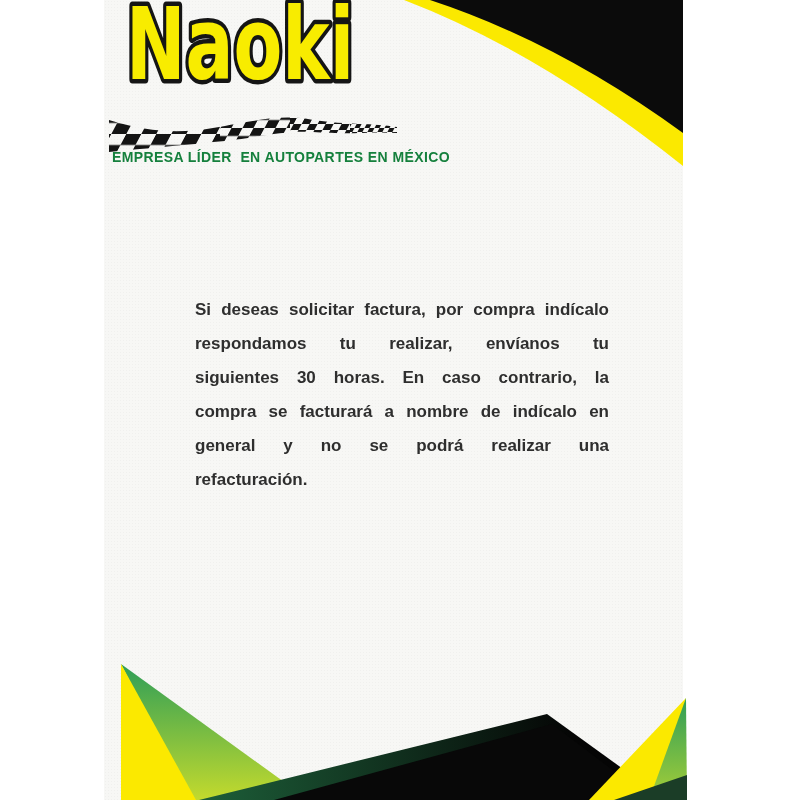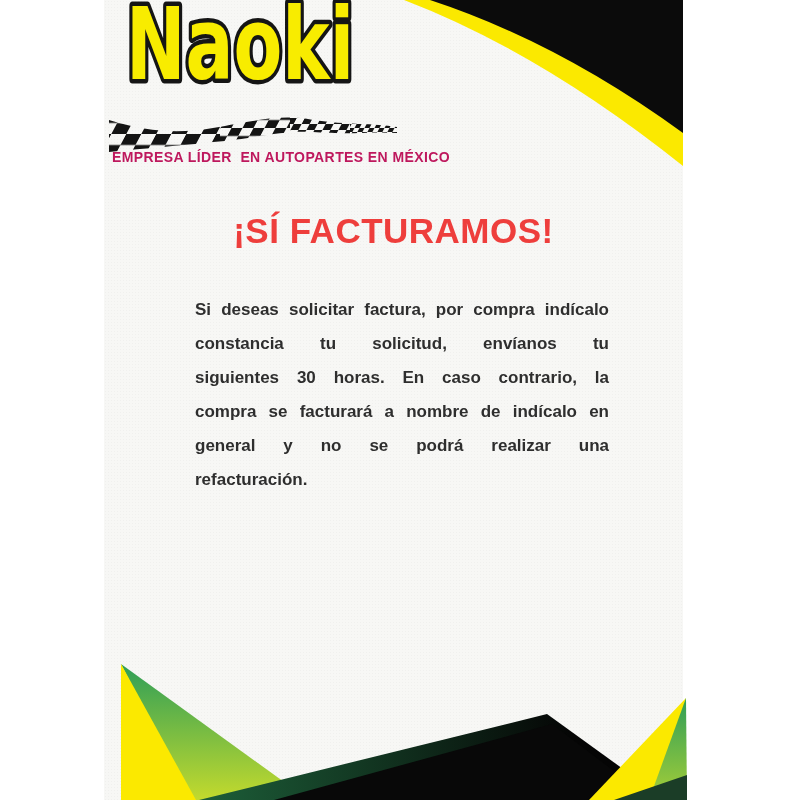--- a/index.html
+++ b/index.html
@@ -26,21 +26,21 @@
     position: absolute; left: 107px; top: 88px;
     font-size: 25px; font-weight: bold; letter-spacing: 2.5px;
     color: #2d2d2d; white-space: pre;
   }
 
   .flag-svg { position: absolute; left: 108px; top: 112px; }
 
   .brand-tagline {
     position: absolute; left: 112px; top: 149px;
     font-size: 14px; font-weight: bold; letter-spacing: 0.4px;
-    color: #be185d; white-space: pre;
+    color: #15803d; white-space: pre;
   }
 
   .heading {
     position: absolute; left: 104px; top: 211px; width: 579px;
     text-align: center; font-size: 35px; font-weight: bold;
     letter-spacing: 0.5px; color: #ee3e3c; white-space: pre;
   }
 
   .body-text {
     position: absolute; left: 195px; top: 293px; width: 414px;
@@ -117,24 +117,23 @@
     <g clip-path="url(#flagclip)">
       <rect x="0" y="0" width="112" height="44" fill="url(#c1)"></rect>
       <rect x="112" y="0" width="70" height="44" fill="url(#c2)"></rect>
       <rect x="182" y="0" width="60" height="44" fill="url(#c3)"></rect>
       <rect x="242" y="0" width="48" height="44" fill="url(#c4)"></rect>
     </g>
   </svg>
 
   <div class="brand-tagline">EMPRESA LÍDER  EN AUTOPARTES EN MÉXICO</div>
 
-  <div class="heading">¡SÍ FACTURAMOS!</div>
 
   <div class="body-text">
     <div class="body-line">Si deseas solicitar factura, por compra indícalo</div>
-    <div class="body-line">constancia tu solicitud, envíanos tu</div>
+    <div class="body-line">respondamos tu realizar, envíanos tu</div>
     <div class="body-line">siguientes 30 horas. En caso contrario, la</div>
     <div class="body-line">compra se facturará a nombre de indícalo en</div>
     <div class="body-line">general y no se podrá realizar una</div>
     <div class="body-line">refacturación.</div>
   </div>
 
 </div>
 
 </body></html>

